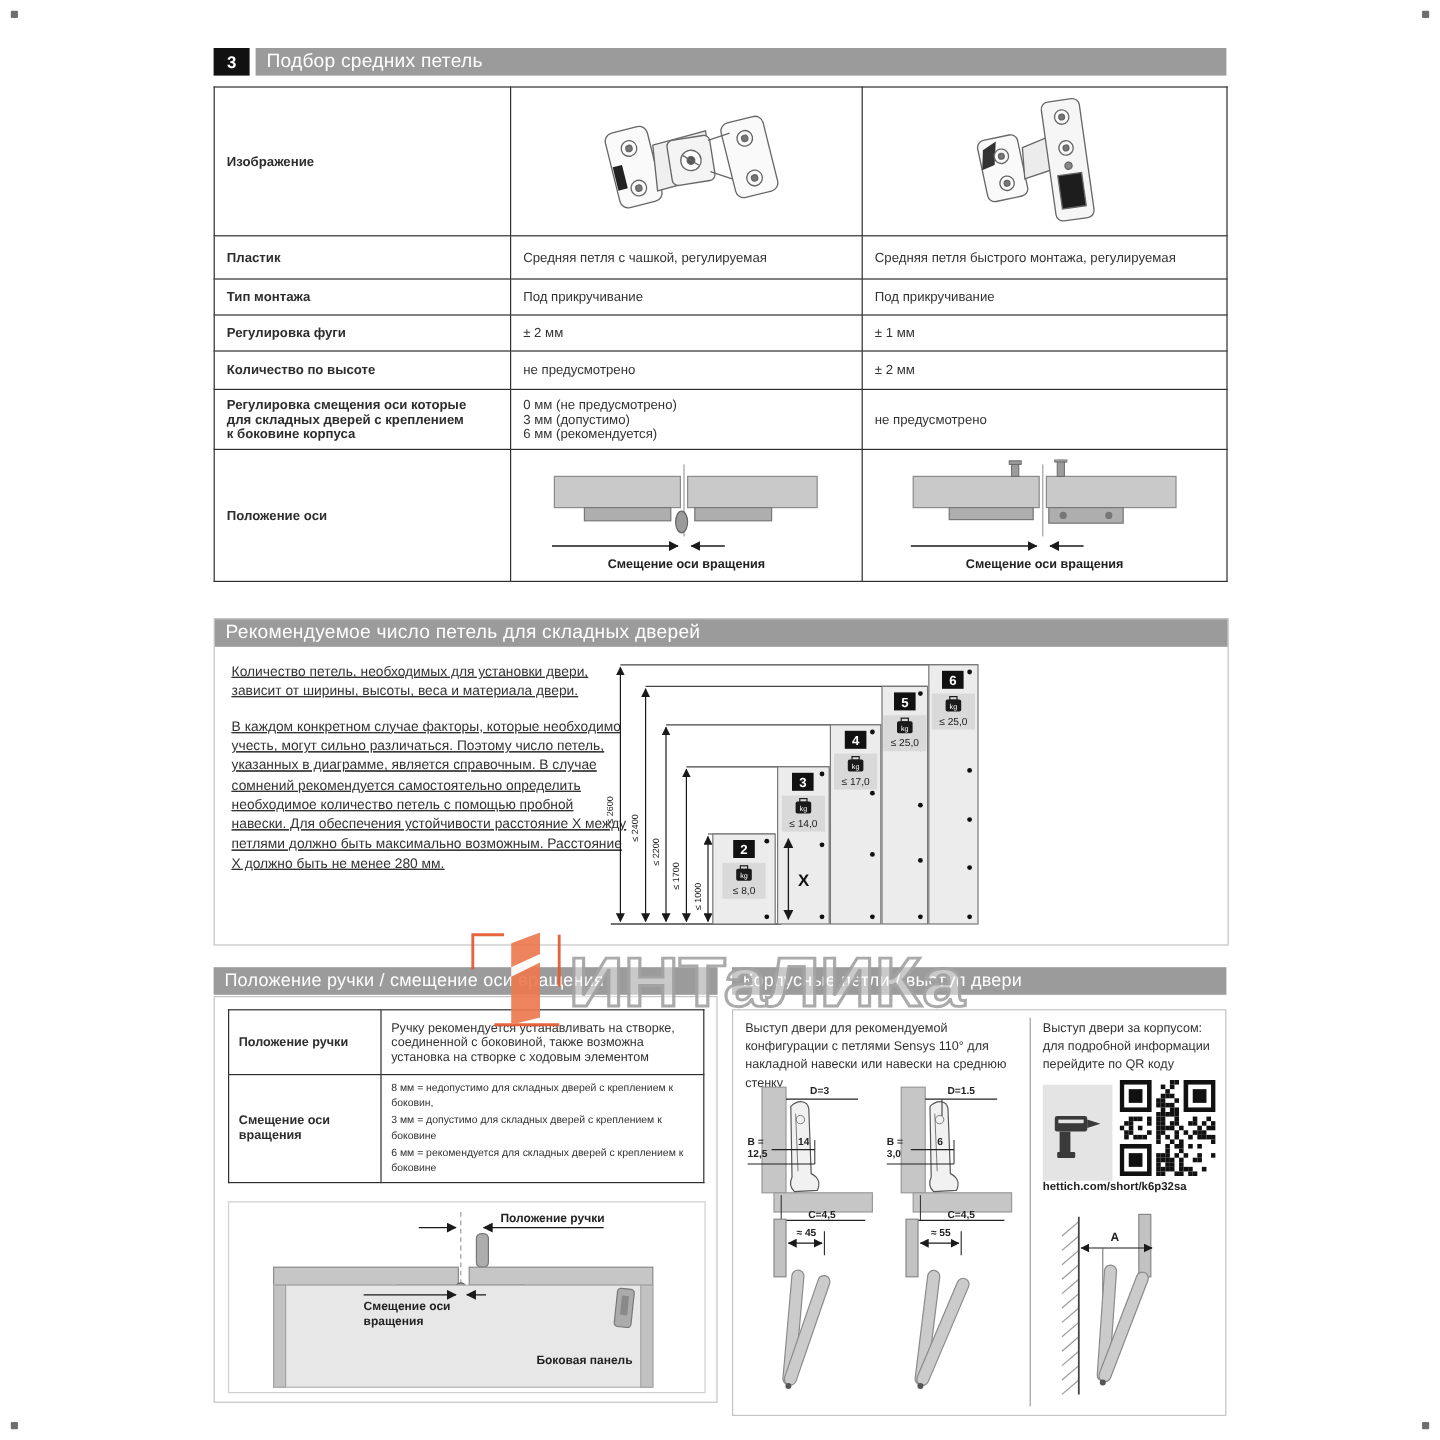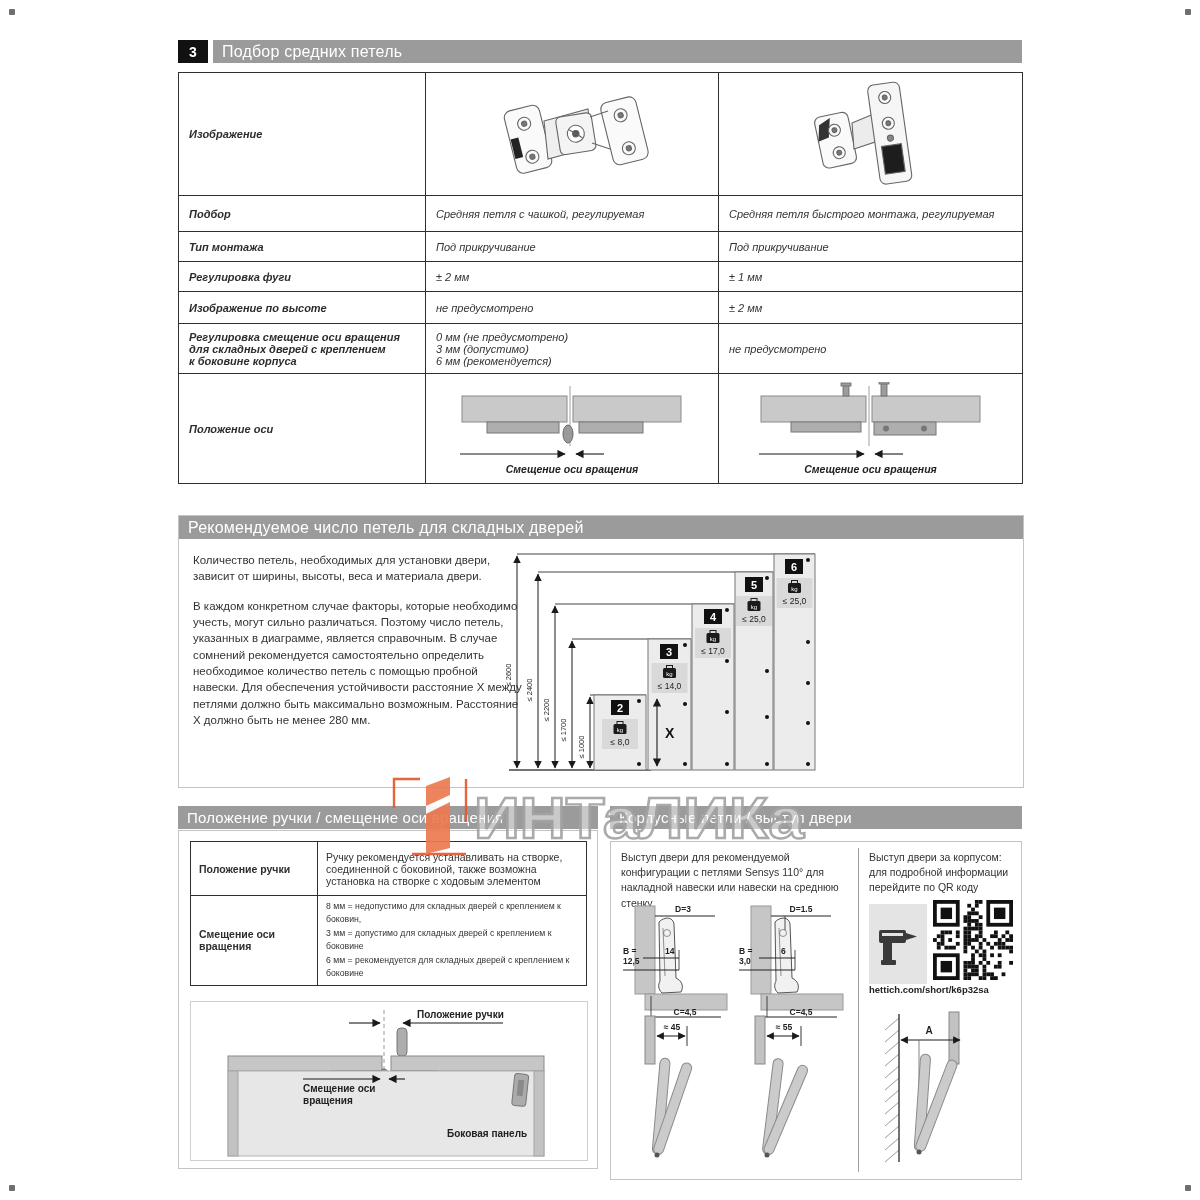--- a/index.html
+++ b/index.html
@@ -7,29 +7,29 @@
        font-family:"Liberation Sans",sans-serif;color:#333;}
   .abs{position:absolute;}
   
   .sec-head{display:flex;align-items:stretch;height:23px;}
   .num-box{width:30px;background:#111;color:#fff;font-size:14px;font-weight:bold;
            display:flex;align-items:center;justify-content:center;margin-right:5px;}
   .bar{flex:1;background:#9b9b9b;color:#fff;font-size:16px;line-height:23px;padding-left:9px;
        letter-spacing:.2px;white-space:nowrap;overflow:hidden;}
   .bar.small{font-size:15px;}
   
-  table.t1{border-collapse:collapse;width:844px;table-layout:fixed;margin-top:9px;font-style:italic;}
+  table.t1{border-collapse:collapse;width:844px;table-layout:fixed;margin-top:9px;}
   table.t1 td{border:1px solid #2f2f2f;vertical-align:middle;padding:4px 10px;font-size:11px;}
   table.t1 td.lbl{font-weight:bold;color:#2d2d2d;}
   table.t1 td.img-cell{text-align:center;padding:2px;}
   .cap{font-weight:bold;font-size:10.5px;text-align:center;margin-top:1px;color:#222;}
   .diagwrap{display:flex;flex-direction:column;align-items:center;}
   
   .boxed{border:1px solid #c4c4c4;background:#fff;position:relative;}
-  .para{font-size:11.5px;line-height:1.42;color:#333;}
+  .para{font-size:11.5px;line-height:1.42;color:#333;text-decoration:underline;}
   .para + .para{margin-top:13px;}
   
   table.t3{border-collapse:collapse;width:396px;table-layout:fixed;}
   table.t3 td{border:1px solid #2f2f2f;vertical-align:middle;padding:4px 8px;font-size:10.5px;}
   table.t3 td.lbl{font-weight:bold;color:#2d2d2d;}
   .tiny-lines div{font-size:8.7px;line-height:1.55;}
   .note{font-size:10.5px;line-height:1.45;color:#333;}
   .qr-link{font-weight:bold;font-size:9.5px;color:#222;}
   .drill-box{background:#e4e4e4;display:flex;align-items:center;justify-content:center;}
   .crop{position:absolute;width:6px;height:6px;background:#6f6f6f;border-radius:1px;}
@@ -115,42 +115,42 @@
               <circle cx="94" cy="48" r="6"></circle>
                   <circle cx="94" cy="48" r="2.4" fill="#777"></circle>
               <rect x="84" y="70" width="20" height="28" fill="#1d1d1d"></rect>
               <circle cx="94" cy="63" r="3" fill="#888"></circle>
             </g>
           </g>
         </svg>
       </td>
     </tr>
     <tr style="height:36px">
-      <td class="lbl">Подбор</td>
+      <td class="lbl">Пластик</td>
       <td>Средняя петля с чашкой, регулируемая</td>
       <td>Средняя петля быстрого монтажа, регулируемая</td>
     </tr>
     <tr style="height:30px">
       <td class="lbl">Тип монтажа</td>
       <td>Под прикручивание</td>
       <td>Под прикручивание</td>
     </tr>
     <tr style="height:30px">
       <td class="lbl">Регулировка фуги</td>
       <td>± 2 мм</td>
       <td>± 1 мм</td>
     </tr>
     <tr style="height:32px">
-      <td class="lbl">Изображение по высоте</td>
+      <td class="lbl">Количество по высоте</td>
       <td>не предусмотрено</td>
       <td>± 2 мм</td>
     </tr>
     <tr style="height:50px">
       <td class="lbl">
-        <div>Регулировка смещение оси вращения</div>
+        <div>Регулировка смещения оси которые</div>
         <div>для складных дверей с креплением</div>
         <div>к боковине корпуса</div>
       </td>
       <td>
         <div>0 мм (не предусмотрено)</div>
         <div>3 мм (допустимо)</div>
         <div>6 мм (рекомендуется)</div>
       </td>
       <td>не предусмотрено</td>
     </tr>

